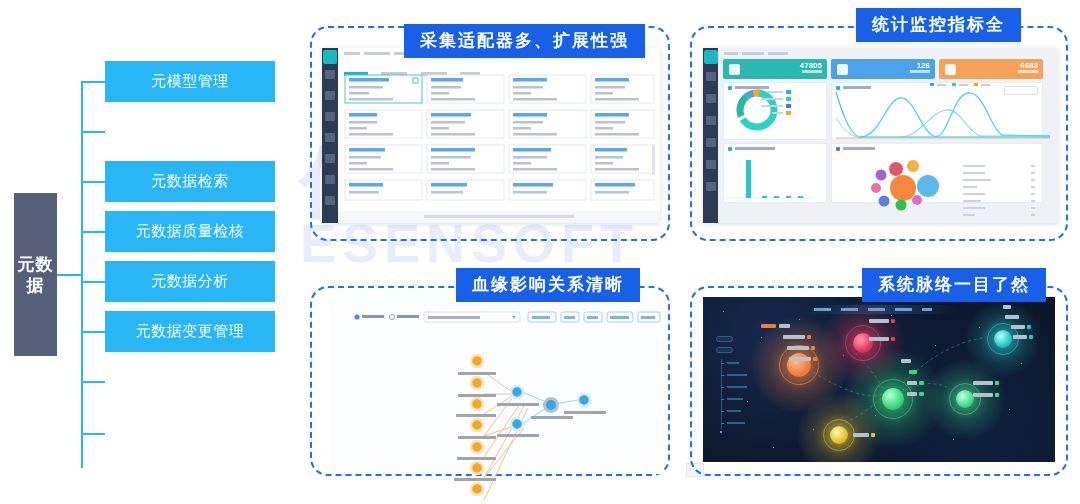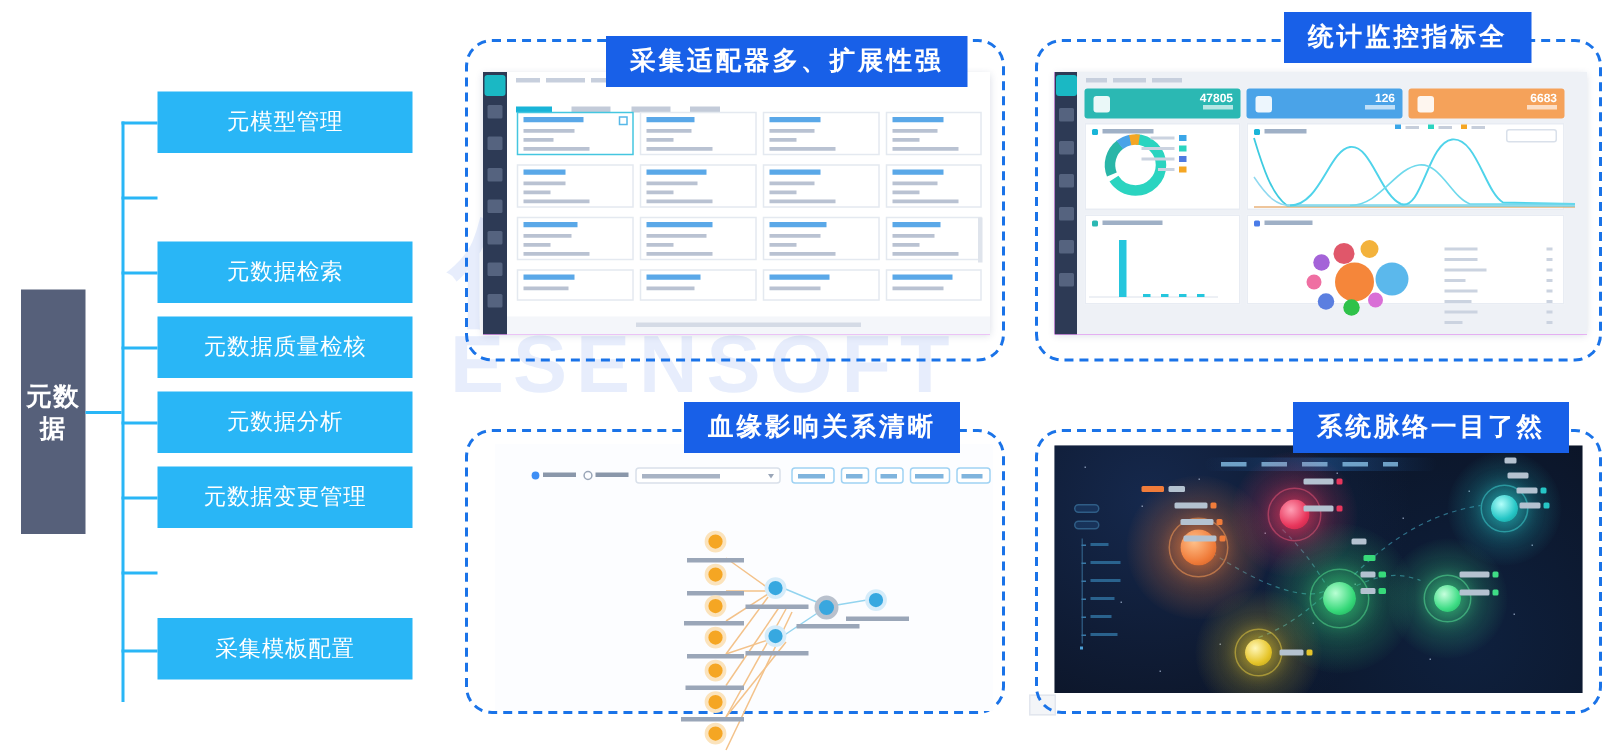--- a/index.html
+++ b/index.html
@@ -54,21 +54,21 @@
     color: #ffffff;
     font-size: 17px; font-weight: bold;
     letter-spacing: 2px;
     display: flex; align-items: center; justify-content: center;
     padding: 5px 16px 6px;
     z-index: 6;
     white-space: nowrap;
   }
 
   
-  .shot { position: absolute; overflow: hidden; background: #d946ef; z-index: 4; }
+  .shot { position: absolute; overflow: hidden; background: #0ea5e9; z-index: 4; }
   .shot.sh { box-shadow: 0 1px 5px rgba(40,60,110,.18); }
 
   .app-side { position: absolute; left: 0; top: 0; bottom: 0; width: 16px; background: #2d3a55; }
   .app-logo { position: absolute; left: 1px; top: 2px; width: 14px; height: 14px;
               background: #1ab8c4; border-radius: 2px; }
   .side-ic { position: absolute; left: 3px; width: 10px; height: 9px;
              background: #55637f; border-radius: 1px; }
   .app-body { position: absolute; left: 16px; top: 0; right: 0; bottom: 0; background: #fff; }
   .crumb { position: absolute; left: 6px; top: 4px; height: 4px; }
   .crumb i { display:inline-block; height: 3px; background: #c7cfdd; margin-right: 4px; vertical-align: top; }
@@ -158,23 +158,20 @@
       </div>
     <div class="leaf" style="top:211px">
         <span>元数据质量检核</span>
       </div>
     <div class="leaf" style="top:261px">
         <span>元数据分析</span>
       </div>
     <div class="leaf" style="top:311px">
         <span>元数据变更管理</span>
       </div>
-    <div class="leaf" style="top:412px">
-        <span>采集模板配置</span>
-      </div>
   </div>
 
   <div class="frame" style="left:310px; top:26px; width:360px; height:215px;"></div>
   <div class="banner" style="left:404px; top:24px;">
     <span>采集适配器多、扩展性强</span>
   </div>
 
   <div class="shot sh" style="left:322px; top:48px; width:338px; height:175px;">
     <div class="app-side">
       <div class="app-logo"></div>

